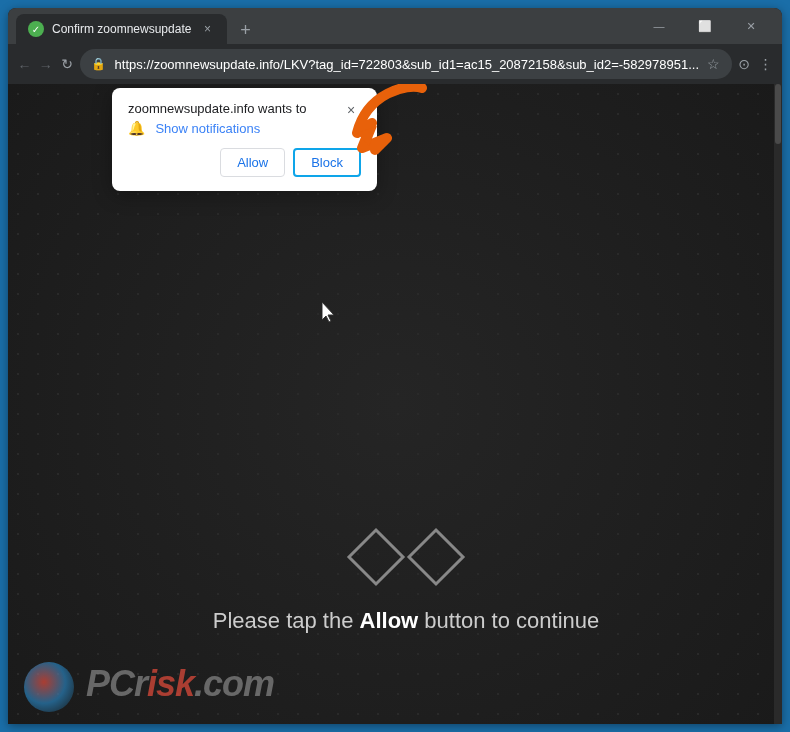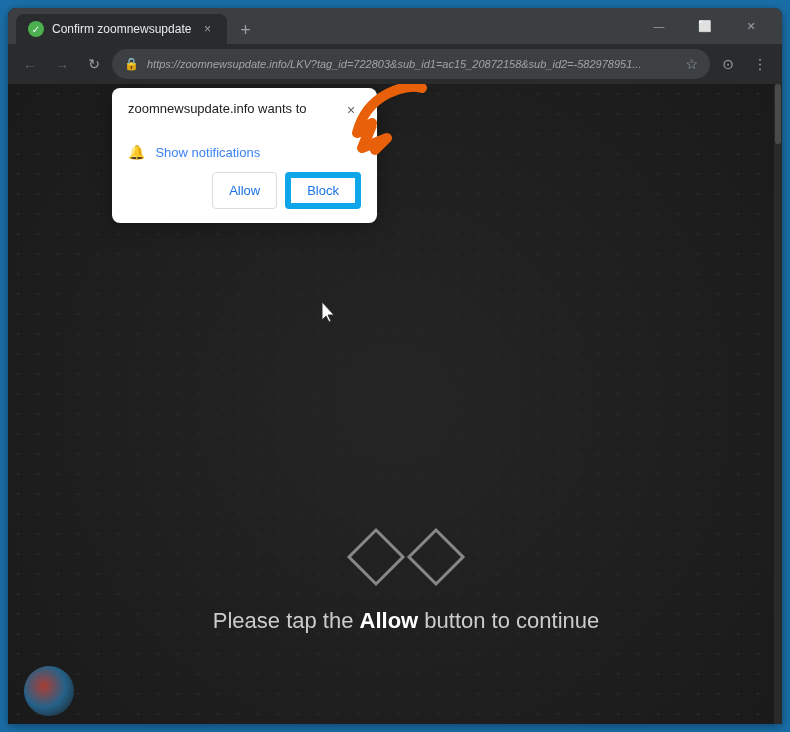--- a/index.html
+++ b/index.html
@@ -156,27 +156,26 @@
       padding: 0 12px;
       gap: 8px;
     }
 
     .lock-icon {
       color: #9aa0a6;
       font-size: 12px;
     }
 
     .url-text {
-      font-size: 11px;
-      color: #a3a3a3;
+      font-size: 13px;
+      color: #ffffff;
       flex: 1;
       white-space: nowrap;
       overflow: hidden;
       text-overflow: ellipsis;
-      font-style: italic;
     }
 
     .star-btn {
       color: #9aa0a6;
       font-size: 14px;
       cursor: pointer;
     }
 
     .nav-right-btn {
       width: 28px;
@@ -292,21 +291,21 @@
       box-shadow: 0 4px 20px rgba(0,0,0,0.3);
       padding: 12px 16px 14px 16px;
       width: 265px;
       z-index: 100;
     }
 
     .popup-header {
       display: flex;
       justify-content: space-between;
       align-items: flex-start;
-      margin-bottom: 24px;
+      margin-bottom: 0;
     }
 
     .popup-title {
       font-size: 13px;
       color: #202124;
       font-weight: 400;
       flex: 1;
       padding-right: 8px;
       line-height: 1.4;
     }
@@ -353,21 +352,21 @@
       border-radius: 4px;
       background: white;
       font-size: 13px;
       color: #1a73e8;
       cursor: pointer;
       font-family: 'Segoe UI', Arial, sans-serif;
     }
 
     .btn-block {
       padding: 5px 16px;
-      border: 6px solid #0ea5e9;
+      border: 2px solid #0ea5e9;
       border-radius: 4px;
       background: white;
       font-size: 13px;
       color: #1a73e8;
       cursor: pointer;
       font-family: 'Segoe UI', Arial, sans-serif;
     }
 
     
     .orange-arrow {
@@ -471,20 +470,27 @@
           <path d="M95 8 L122 35 L95 62 L68 35 Z" stroke="#888" stroke-width="3" fill="none"></path>
         </svg>
       </div>
       <div class="page-message">
         <span>Please tap the </span><strong>Allow</strong><span> button to continue</span>
       </div>
     </div>
 
     <div class="watermark">
       <div class="watermark-logo"></div>
+      <div class="watermark-text">
+        <svg width="200" height="50" viewBox="0 0 200 50">
+          <text x="0" y="38" font-family="Arial" font-size="36" font-weight="bold" font-style="italic" fill="#555">
+            <tspan fill="#888">P</tspan><tspan fill="#888">C</tspan><tspan fill="#888">r</tspan><tspan fill="#e74c3c">isk</tspan><tspan fill="#888">.com</tspan>
+          </text>
+        </svg>
+      </div>
     </div>
 
     <div class="cursor">
       <svg width="16" height="22" viewBox="0 0 16 22" fill="none">
         <path d="M0 0 L0 18 L4 14 L7 20 L9 19 L6 13 L12 13 Z" fill="white" stroke="#333" stroke-width="1"></path>
       </svg>
     </div>
 
   </div>
 

